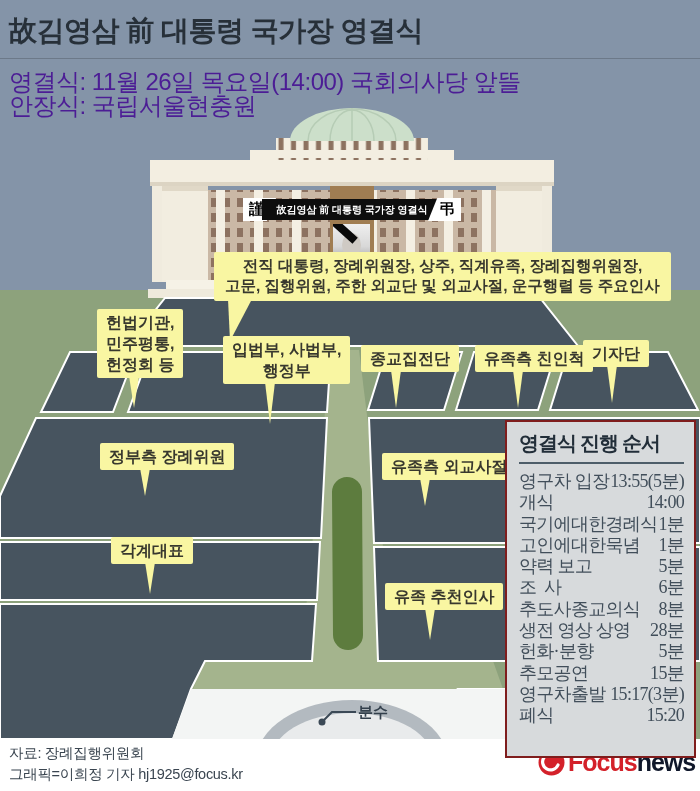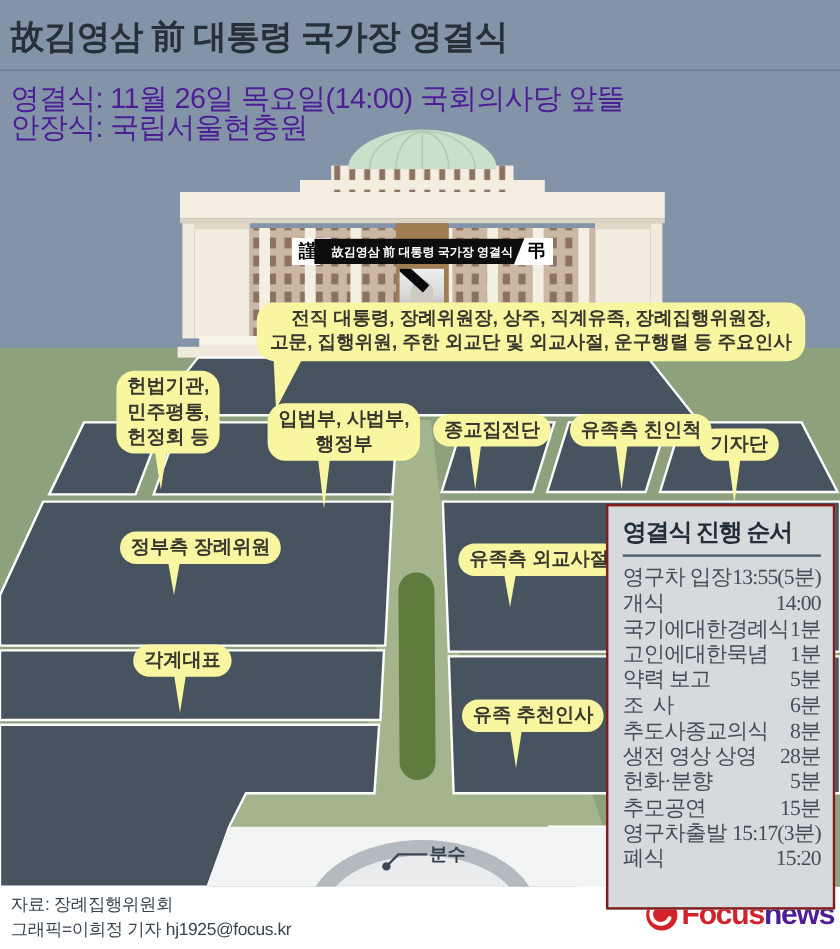--- a/index.html
+++ b/index.html
@@ -27,36 +27,36 @@
 
   
   .portrait{position:absolute;left:333px;top:224px;width:37px;height:50px;z-index:4;overflow:hidden;
     background:linear-gradient(#efefef 0%,#d8d8d8 45%,#7a7a7a 100%);}
   .portrait .head{position:absolute;left:9px;top:9px;width:19px;height:24px;border-radius:50%;background:#cfcac4;}
   .portrait .suit{position:absolute;bottom:0;left:0;right:0;height:17px;background:#2b2b2b;
     clip-path:polygon(0 100%,0 45%,35% 22%,50% 60%,65% 22%,100% 45%,100% 100%);}
   .portrait .ribbon{position:absolute;left:-11px;top:0px;width:38px;height:8px;background:#0a0a0a;transform:rotate(42deg);}
 
   
-  .co{position:absolute;z-index:5;background:#F9F6A2;border-radius:15px;color:#38382e;font-weight:bold;
+  .co{position:absolute;z-index:5;background:#F9F6A2;border-radius:2px;color:#38382e;font-weight:bold;
     text-align:center;white-space:pre-line;padding:3px 9px;font-size:16px;line-height:1.32;}
   .co .tail{position:absolute;width:0;height:0;border-left:5px solid transparent;border-right:5px solid transparent;
     border-top:28px solid #F9F6A2;bottom:-26px;left:26px;}
   .co-vip{left:214px;top:252px;font-size:15.5px;padding:4px 11px;}
   .co-vip .tail{border-left:2px solid transparent;border-right:22px solid transparent;border-top:42px solid #F9F6A2;
     bottom:-40px;left:14px;}
   .co-const{left:97px;top:309px;}
   .co-const .tail{border-top:32px solid #F9F6A2;bottom:-30px;left:32px;}
   .co-branch{left:223px;top:336px;}
   .co-branch .tail{border-top:42px solid #F9F6A2;bottom:-40px;left:42px;}
   .co-relig{left:361px;top:345px;}
   .co-relig .tail{border-top:38px solid #F9F6A2;bottom:-36px;left:30px;}
   .co-famrel{left:475px;top:345px;}
   .co-famrel .tail{border-top:38px solid #F9F6A2;bottom:-36px;left:38px;}
-  .co-press{left:583px;top:357px;}
+  .co-press{left:583px;top:340px;}
   .co-press .tail{border-top:38px solid #F9F6A2;bottom:-36px;left:24px;}
   .co-gov{left:100px;top:443px;}
   .co-gov .tail{bottom:-26px;left:40px;}
   .co-famcom{left:382px;top:453px;}
   .co-famcom .tail{bottom:-26px;left:38px;}
   .co-sector{left:111px;top:537px;}
   .co-sector .tail{border-top:32px solid #F9F6A2;bottom:-30px;left:34px;}
   .co-famnom{left:385px;top:583px;}
   .co-famnom .tail{border-top:32px solid #F9F6A2;bottom:-30px;left:40px;}
   .co-citizen{left:71px;top:645px;}
@@ -73,21 +73,21 @@
     letter-spacing:-0.7px;}
   .srow span{white-space:pre;}
 
   
   .credit{position:absolute;left:9px;z-index:5;font-size:14.5px;color:#3A4550;letter-spacing:-0.3px;}
   .credit.l1{top:744px;}
   .credit.l2{top:765px;}
   .logo{position:absolute;left:538px;top:748px;z-index:5;display:flex;align-items:center;}
   .logo-mark{width:27px;height:27px;display:block;}
   .logo-focus{font-size:25px;font-weight:bold;color:#D4212A;letter-spacing:-1px;margin-left:3px;}
-  .logo-news{font-size:25px;font-weight:bold;color:#4c1d95;letter-spacing:-1px;margin-left:0;}
+  .logo-news{font-size:25px;font-weight:bold;color:#0f172a;letter-spacing:-1px;margin-left:0;}
 </style>
 </head>
 <body>
 
 <div id="stage">
 
   <svg id="bg" width="700" height="791" viewBox="0 0 700 791">
     <defs>
       <pattern id="win" width="13" height="15" patternUnits="userSpaceOnUse">
         <rect x="3" y="3" width="6" height="9" fill="#8D7260"></rect>

